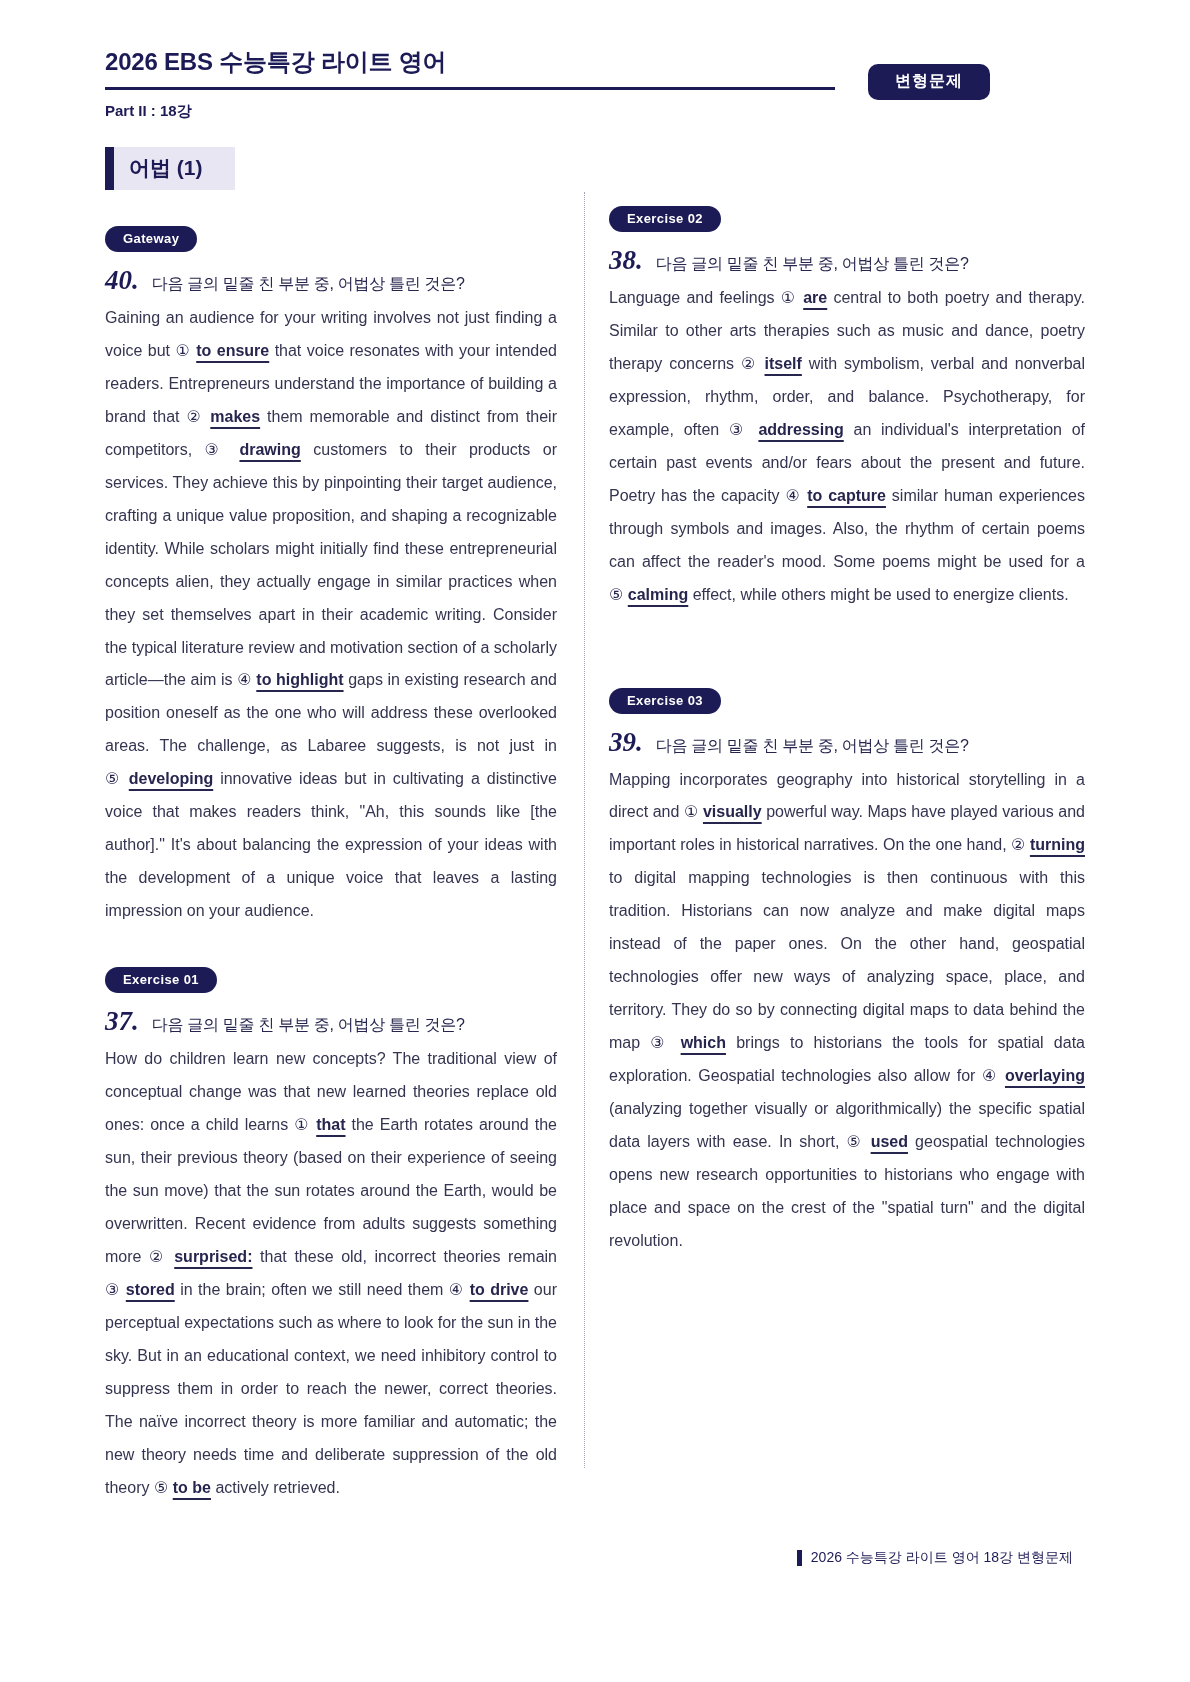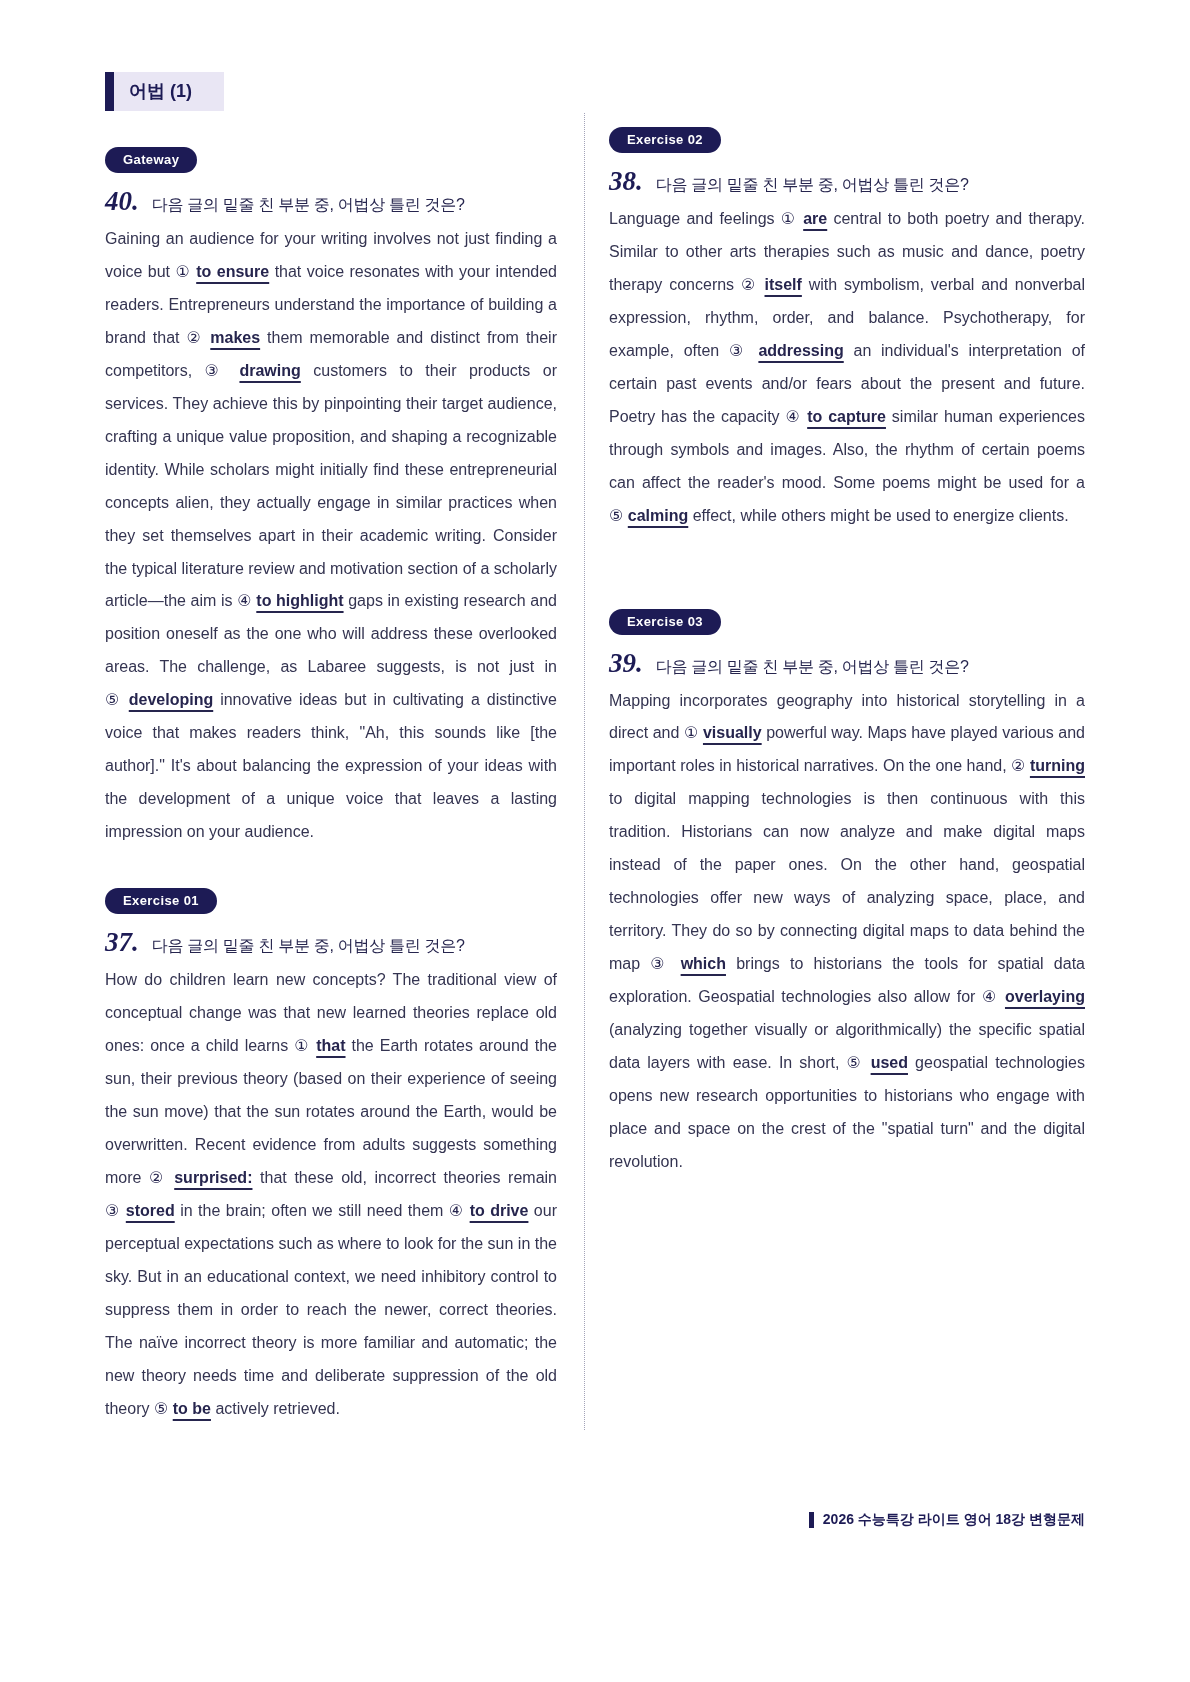--- a/index.html
+++ b/index.html
@@ -23,21 +23,21 @@
     background:var(--navy,#1d1b55); color:#fff;
     font-size:16px; font-weight:700; letter-spacing:1px;
     padding:7px 27px 8px; border-radius:10px;
   }
   
   .section-title {
     display:inline-flex; align-self:flex-start; align-items:stretch;
     background:var(--lavender,#e9e6f4); margin-top:26px;
   }
   .section-bar { width:9px; background:var(--navy,#1d1b55); }
-  .section-text { padding:7px 32px 8px 15px; font-size:18px; font-weight:800; color:var(--navy,#1d1b55); }
+  .section-text { padding:7px 32px 8px 15px; font-size:21px; font-weight:800; color:var(--navy,#1d1b55); }
   
   .columns { display:flex; flex:1; align-items:stretch; }
   .col-left  { width:452px; padding-top:36px; }
   .col-divider { border-left:1px dotted var(--divider,#a3a3b8); margin:2px 24px 36px 27px; }
   .col-right { flex:1; padding-top:16px; }
   
   .pill {
     display:inline-block; background:var(--navy,#1d1b55); color:#fff;
     font-size:13px; font-weight:700; letter-spacing:.4px;
     padding:5px 18px 6px; border-radius:13px;
@@ -53,30 +53,36 @@
   .choice {
     font-weight:700; color:#26254e;
     text-decoration:underline; text-decoration-thickness:1.5px; text-underline-offset:5px;
   }
   .q-gap   { margin-top:39px; }
   .q-gap-lg{ margin-top:76px; }
   
   footer { position:relative; margin-top:44px; height:24px; flex-shrink:0; }
   .page-num { text-align:center; font-size:15px; color:#3a3a3a; letter-spacing:2px; }
   .footer-right {
-    position:absolute; right:0; top:1px; display:flex; align-items:center;
-    font-size:14px; font-weight:700; color:var(--navy,#1d1b55);justify-content:space-between;
+    position:absolute; right:12px; top:1px; display:flex; align-items:center;
+    font-size:14px; font-weight:400; color:var(--navy,#1d1b55);justify-content:space-between;
   }
   .footer-bar { width:5px; height:16px; background:var(--navy,#1d1b55); margin-right:9px; }
 </style>
 </head>
 <body style="--navy: #1d1b55; --lavender: #e9e6f4; --text: #343451; --divider: #a3a3b8;">
 
 <div class="page">
 
+  <header>
+    <div class="header-title">2026 EBS 수능특강 라이트 영어</div>
+    <div class="header-rule"></div>
+    <div class="part-label">Part II : 18강</div>
+    <div class="variant-badge">변형문제</div>
+  </header>
 
   <div class="section-title">
     <span class="section-bar"></span>
     <span class="section-text">어법 (1)</span>
   </div>
 
   <div class="columns">
 
     <div class="col-left">
 

